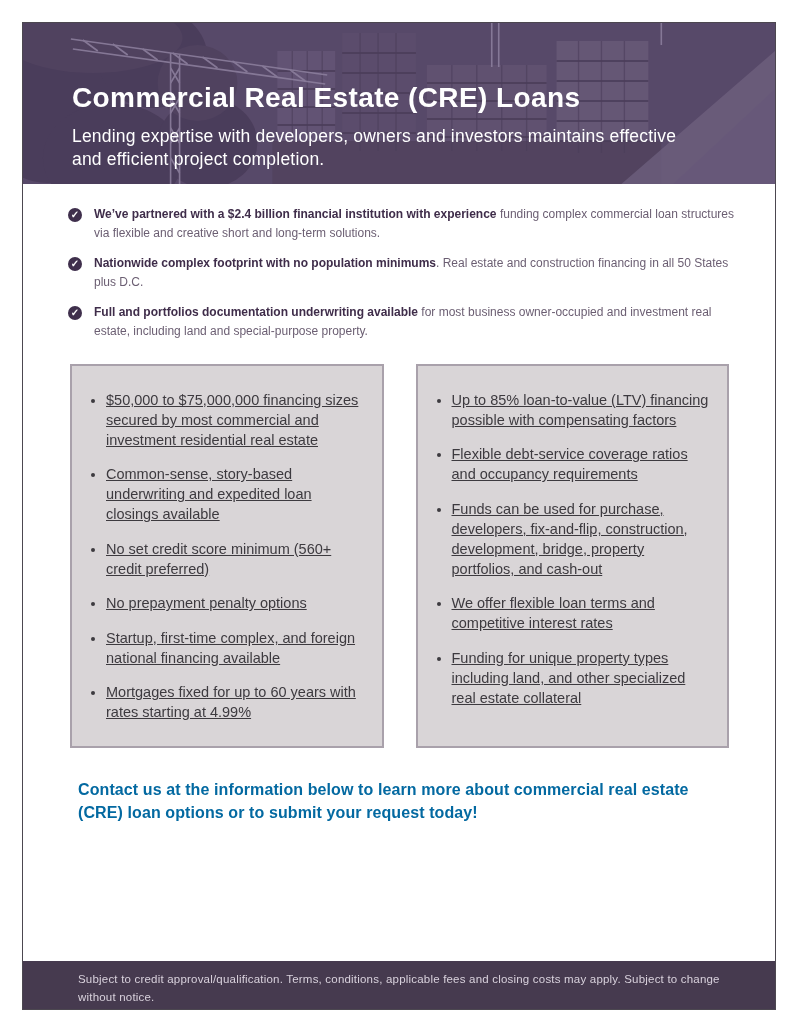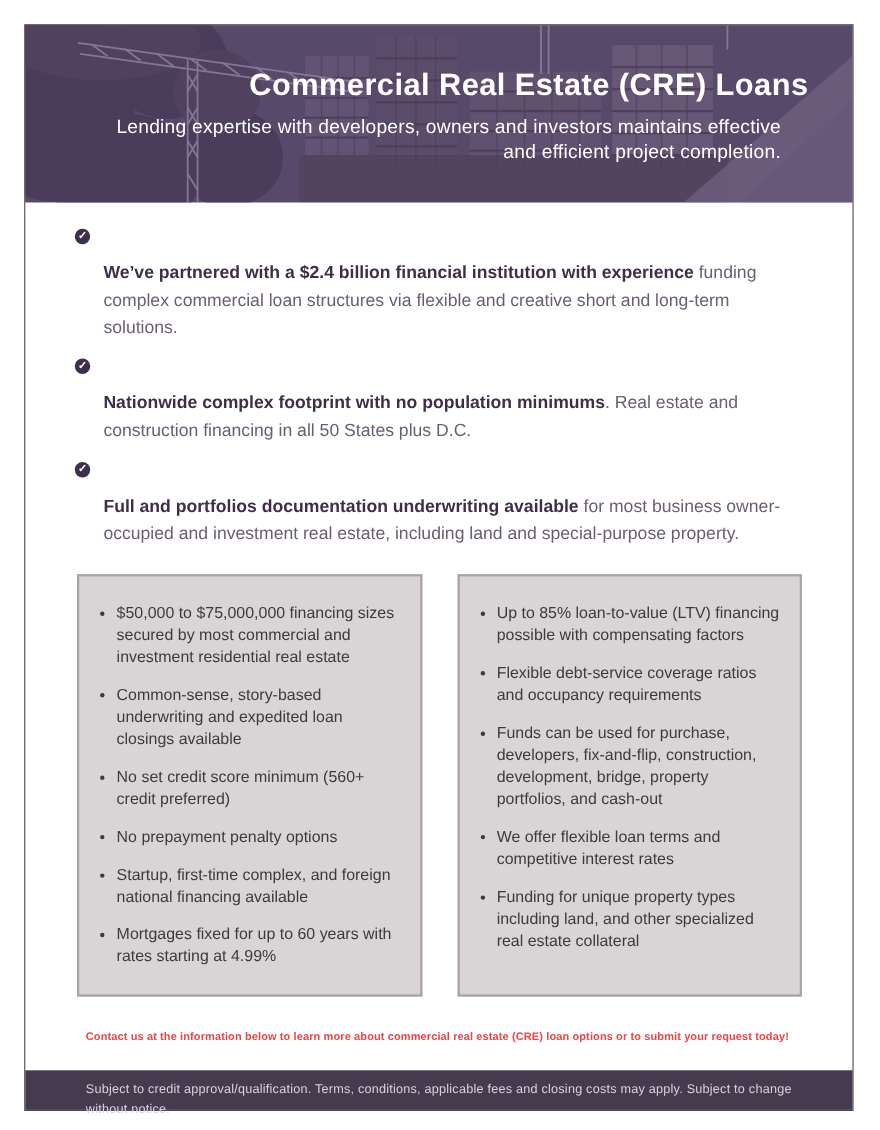--- a/index.html
+++ b/index.html
@@ -36,38 +36,36 @@
   .header-art {
     position: absolute;
     inset: 0;
     width: 100%;
     height: 100%;
     display: block;
   }
   .header-content {
     position: relative;
     z-index: 2;
-    padding: 39px 40px 0 49px;
-    text-align: right;
+    padding: 60px 40px 0 49px;
   }
   .page-title {
     color: #ffffff;
     font-size: 28px;
     font-weight: bold;
     letter-spacing: 0.4px;
     line-height: 1.1;
   }
   .page-subtitle {
     margin-top: 11px;
     max-width: 625px;
     color: #ffffff;
     font-size: 17.5px;
     line-height: 1.32;
     letter-spacing: 0.2px;
-    margin-left: 13px;
   }
   
   .highlights {
     list-style: none;
     margin: 0;
     padding: 21px 40px 0 45px;
   }
   .highlight {
     display: flex;
     align-items: flex-start;
@@ -81,25 +79,24 @@
     margin-top: 3px;
     border-radius: 50%;
     background: #3f2f4c;
     color: #ffffff;
     font-size: 10px;
     line-height: 14px;
     text-align: center;
     font-weight: bold;
   }
   .highlight-text {
-    font-size: 16px;
+    font-size: 12px;
     line-height: 1.55;
     color: #6b5e72;
     max-width: 655px;
-    margin-top: 32px;
   }
   .highlight-text .lead {
     font-weight: bold;
     color: #3f2d4a;
   }
   
   .boxes {
     display: flex;
     gap: 32px;
     padding: 11px 46px 0 47px;
@@ -116,40 +113,41 @@
   }
   .info-box ul {
     margin: 0;
     padding-left: 24px;
   }
   .info-box li {
     font-size: 14.5px;
     line-height: 1.38;
     color: #3d3a3f;
     margin-bottom: 14.5px;
+    text-decoration: underline;
   }
   
   .contact {
     padding: 30px 50px 0 55px;
   }
   .contact-text {
     max-width: 675px;
-    font-size: 10px;
-    font-weight: bold;
-    color: #ef4444;
+    font-size: 16px;
+    font-weight: bold;
+    color: #0369a1;
     line-height: 1.45;
     letter-spacing: 0.1px;
   }
   
   .footer {
     position: absolute;
     left: 0;
     right: 0;
     bottom: 0;
-    height: 36px;
+    height: 48px;
     background: #463a4f;
     box-sizing: border-box;
     padding: 10px 20px 0 55px;
   }
   .footer-line {
     color: #d9d2dd;
     font-size: 11.5px;
     line-height: 1.55;
     letter-spacing: 0.2px;
   }

